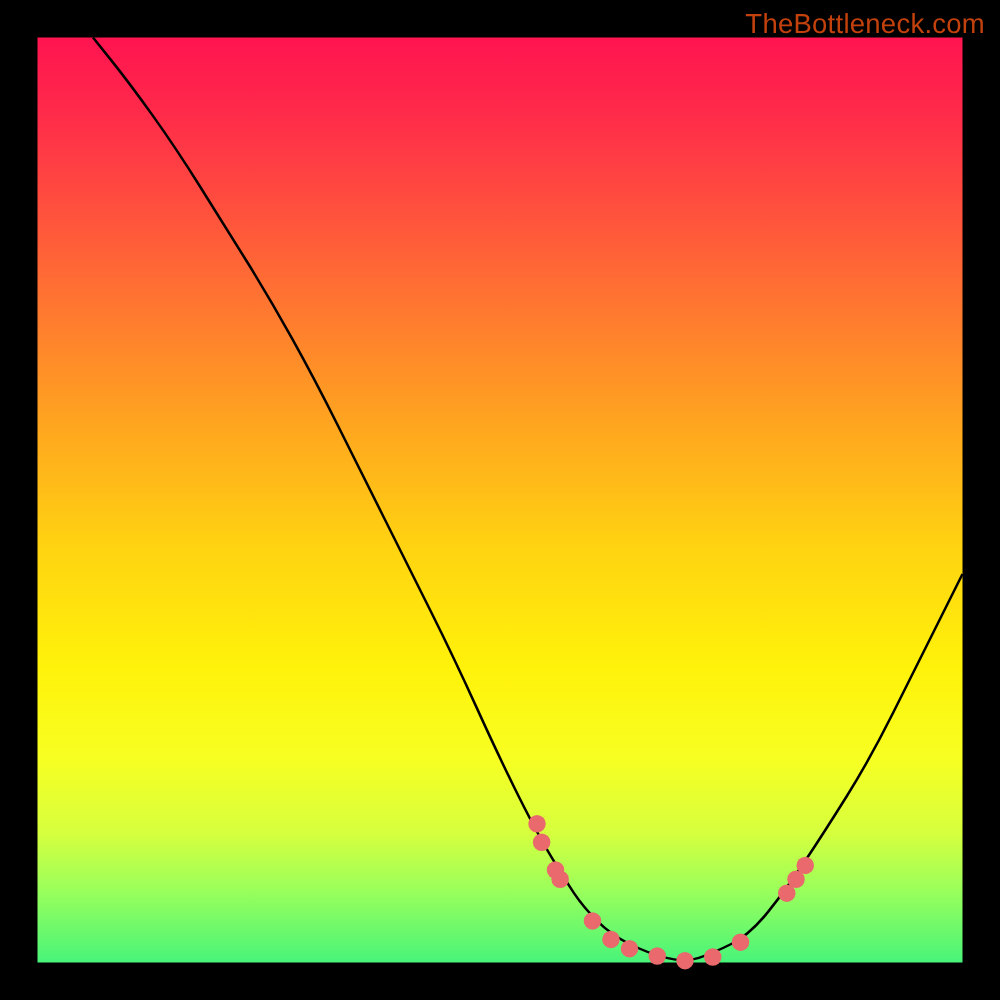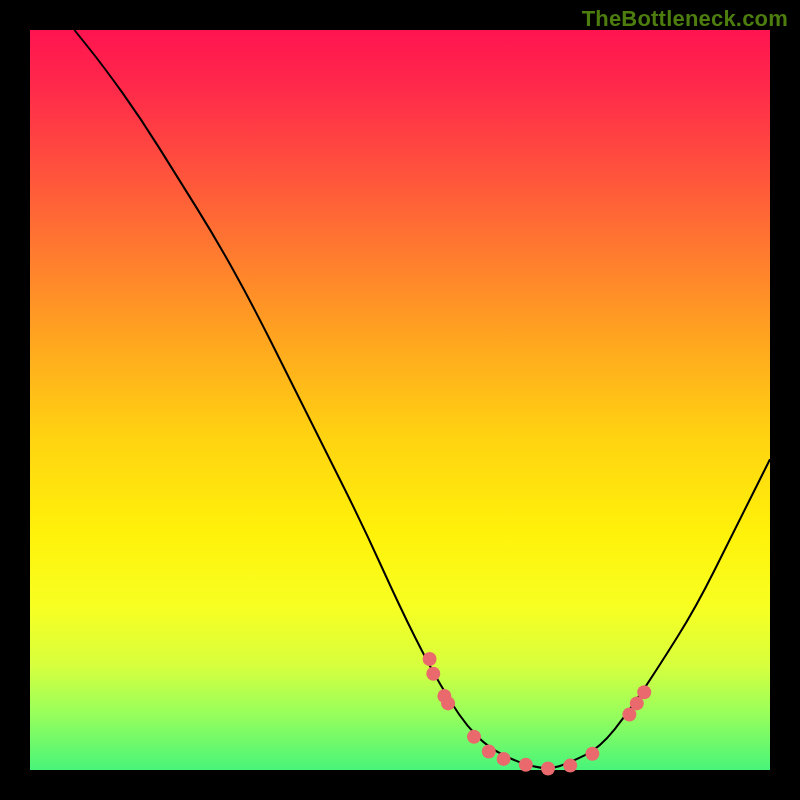--- a/index.html
+++ b/index.html
@@ -27,23 +27,23 @@
       #fff20a 68%,
       #f7ff22 78%,
       #d6ff3e 86%,
       #9cff5a 92%,
       #48f47a 100%);
   }
   .watermark {
     position: absolute;
     top: 6px;
     right: 12px;
-    color: #4d7c0f;
+    color: #c2410c;
     font-size: 22px;
-    font-weight: 700;
+    font-weight: 400;
     letter-spacing: 0.2px;
     user-select: none;
   }
   svg.overlay {
     position: absolute;
     left: 30px;
     top: 30px;
     width: 740px;
     height: 740px;
     overflow: visible;

